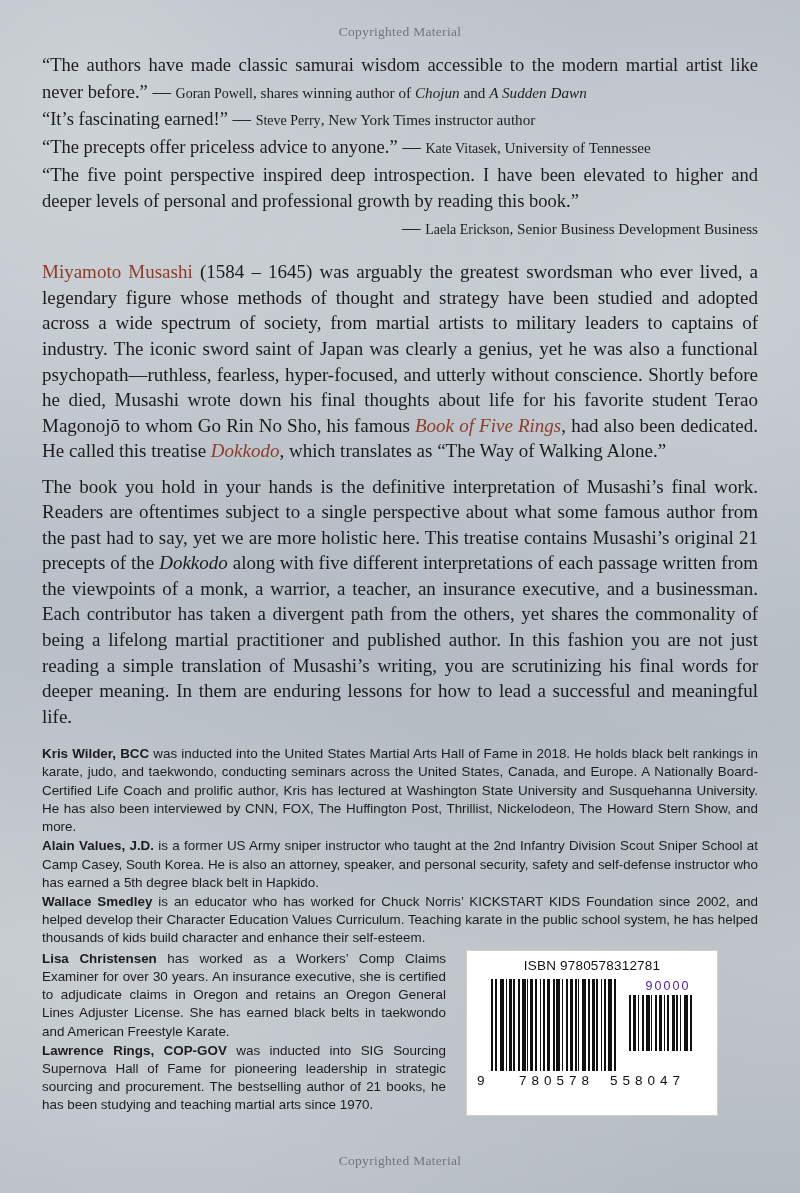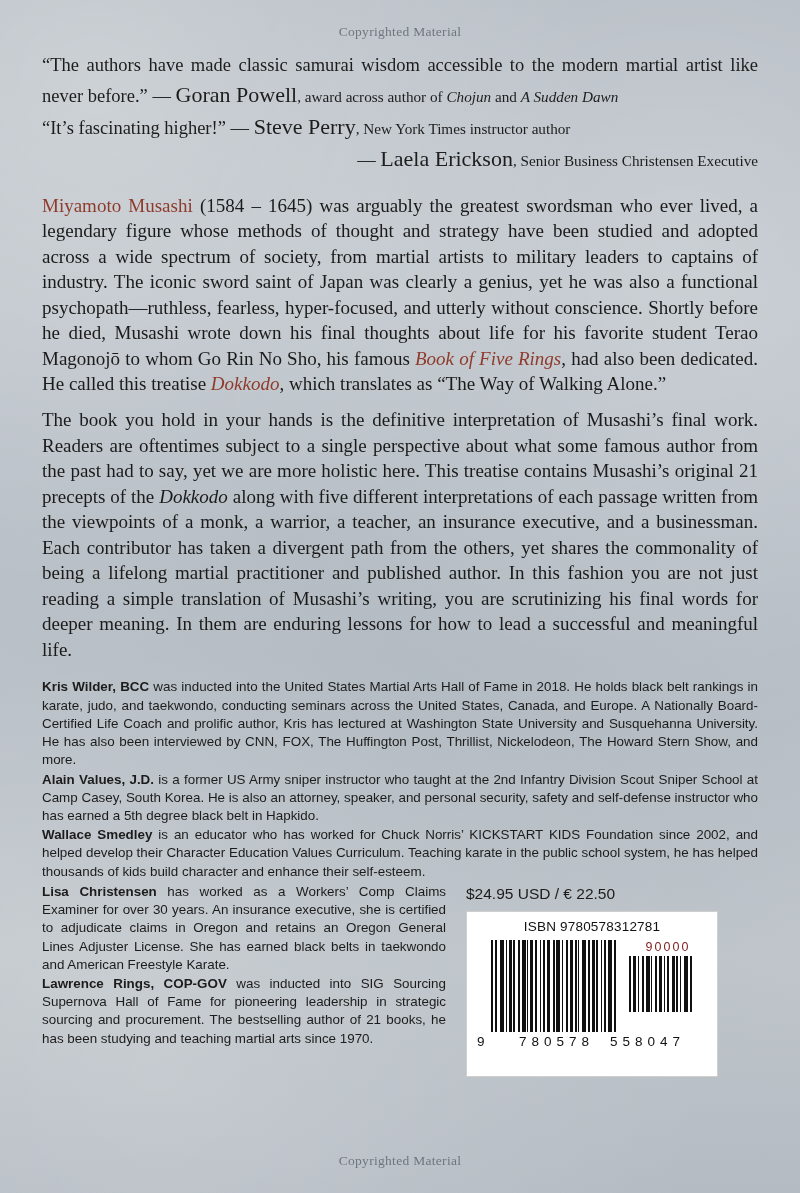--- a/index.html
+++ b/index.html
@@ -65,21 +65,21 @@
   .blurbs {
     font-size: 18.5px;
     line-height: 1.44;
     color: #1d1d1d;
   }
   .blurb {
     margin: 0 0 1px 0;
     text-indent: 0;
   }
   .blurb .quote { }
-  .blurb .author { font-size: 22px; }
+  .blurb .author { font-size: 14px; }
   .blurb .credit { font-size: 15.2px; }
   .blurb .ital { }
   .blurb.multiline { text-align: justify; }
   .blurb-attrib-right {
     text-align: right;
     margin-top: -1px;
   }
   
   .body-para {
     font-size: 19px;
@@ -148,21 +148,21 @@
     position: absolute;
     right: 10px;
     top: 28px;
     width: 78px;
   }
   .addon-digits {
     font-family: "Liberation Sans", sans-serif;
     font-size: 12.5px;
     text-align: center;
     letter-spacing: 2px;
-    color: #7f1d1d;
+    color: #4c1d95;
     margin-bottom: 2px;
   }
   .bars {
     display: flex;
     align-items: flex-end;
     height: 56px;
     gap: 0;
   }
   .bars.main {
     height: 92px;
@@ -191,47 +191,48 @@
 <div class="bg-wash"></div>
 
 <div class="page">
 
   <div class="copyright-top">Copyrighted Material</div>
 
   <div class="content">
 
     <div class="blurbs">
 
-      <p class="blurb multiline"><span class="quote">“The authors have made classic samurai wisdom accessible to the modern martial artist like never before.”</span><span> — </span><span class="author">Goran Powell</span><span class="credit">, award across author of </span><span class="credit ital">Chojun</span><span class="credit"> and </span><span class="credit ital">A Sudden Dawn</span></p>
-
-      <p class="blurb"><span class="quote">“It’s fascinating higher!”</span><span> — </span><span class="author">Steve Perry</span><span class="credit">, New York Times instructor author</span></p>
-
-
-      <p class="blurb blurb-attrib-right"><span>— </span><span class="author">Laela Erickson</span><span class="credit">, Senior Business Christensen Executive</span></p>
+      <p class="blurb multiline"><span class="quote">“The authors have made classic samurai wisdom accessible to the modern martial artist like never before.”</span><span> — </span><span class="author">Goran Powell</span><span class="credit">, shares winning author of </span><span class="credit ital">Chojun</span><span class="credit"> and </span><span class="credit ital">A Sudden Dawn</span></p>
+
+      <p class="blurb"><span class="quote">“It’s fascinating earned!”</span><span> — </span><span class="author">Steve Perry</span><span class="credit">, New York Times instructor author</span></p>
+
+      <p class="blurb"><span class="quote">“The precepts offer priceless advice to anyone.”</span><span> — </span><span class="author">Kate Vitasek</span><span class="credit">, University of Tennessee</span></p>
+
+      <p class="blurb multiline"><span class="quote">“The five point perspective inspired deep introspection. I have been elevated to higher and deeper levels of personal and professional growth by reading this book.”</span></p>
+      <p class="blurb blurb-attrib-right"><span>— </span><span class="author">Laela Erickson</span><span class="credit">, Senior Business Development Business</span></p>
     </div>
 
     <p class="body-para first"><span class="accent">Miyamoto Musashi</span><span> (1584 – 1645) was arguably the greatest swordsman who ever lived, a legendary figure whose methods of thought and strategy have been studied and adopted across a wide spectrum of society, from martial artists to military leaders to captains of industry. The iconic sword saint of Japan was clearly a genius, yet he was also a functional psychopath—ruthless, fearless, hyper-focused, and utterly without conscience. Shortly before he died, Musashi wrote down his final thoughts about life for his favorite student Terao Magonojō to whom Go Rin No Sho, his famous </span><span class="accent ital">Book of Five Rings</span><span>, had also been dedicated. He called this treatise </span><span class="accent ital">Dokkodo</span><span>, which translates as “The Way of Walking Alone.”</span></p>
 
     <p class="body-para"><span>The book you hold in your hands is the definitive interpretation of Musashi’s final work. Readers are oftentimes subject to a single perspective about what some famous author from the past had to say, yet we are more holistic here. This treatise contains Musashi’s original 21 precepts of the </span><span class="ital">Dokkodo</span><span> along with five different interpretations of each passage written from the viewpoints of a monk, a warrior, a teacher, an insurance executive, and a businessman. Each contributor has taken a divergent path from the others, yet shares the commonality of being a lifelong martial practitioner and published author. In this fashion you are not just reading a simple translation of Musashi’s writing, you are scrutinizing his final words for deeper meaning. In them are enduring lessons for how to lead a successful and meaningful life.</span></p>
 
     <div class="bios">
       <p class="bio"><span class="name">Kris Wilder, BCC</span><span> was inducted into the United States Martial Arts Hall of Fame in 2018. He holds black belt rankings in karate, judo, and taekwondo, conducting seminars across the United States, Canada, and Europe. A Nationally Board-Certified Life Coach and prolific author, Kris has lectured at Washington State University and Susquehanna University. He has also been interviewed by CNN, FOX, The Huffington Post, Thrillist, Nickelodeon, The Howard Stern Show, and more.</span></p>
       <p class="bio"><span class="name">Alain Values, J.D.</span><span> is a former US Army sniper instructor who taught at the 2nd Infantry Division Scout Sniper School at Camp Casey, South Korea. He is also an attorney, speaker, and personal security, safety and self-defense instructor who has earned a 5th degree black belt in Hapkido.</span></p>
       <p class="bio"><span class="name">Wallace Smedley</span><span> is an educator who has worked for Chuck Norris’ KICKSTART KIDS Foundation since 2002, and helped develop their Character Education Values Curriculum. Teaching karate in the public school system, he has helped thousands of kids build character and enhance their self-esteem.</span></p>
     </div>
 
     <div class="bottom-split">
 
       <div class="bottom-left">
         <p class="bio"><span class="name">Lisa Christensen</span><span> has worked as a Workers’ Comp Claims Examiner for over 30 years. An insurance executive, she is certified to adjudicate claims in Oregon and retains an Oregon General Lines Adjuster License. She has earned black belts in taekwondo and American Freestyle Karate.</span></p>
         <p class="bio"><span class="name">Lawrence Rings, COP-GOV</span><span> was inducted into SIG Sourcing Supernova Hall of Fame for pioneering leadership in strategic sourcing and procurement. The bestselling author of 21 books, he has been studying and teaching martial arts since 1970.</span></p>
       </div>
 
       <div class="bottom-right">
-        <div class="price">$24.95 USD / € 22.50</div>
 
         <div class="barcode-box">
           <div class="isbn-text">ISBN 9780578312781</div>
 
           <div class="addon">
             <div class="addon-digits">90000</div>
             <div class="bars">
               <div class="bar" style="width:2px"></div>
                 <div class="bar" style="width:2px;background:transparent"></div>
               <div class="bar" style="width:3px"></div>

